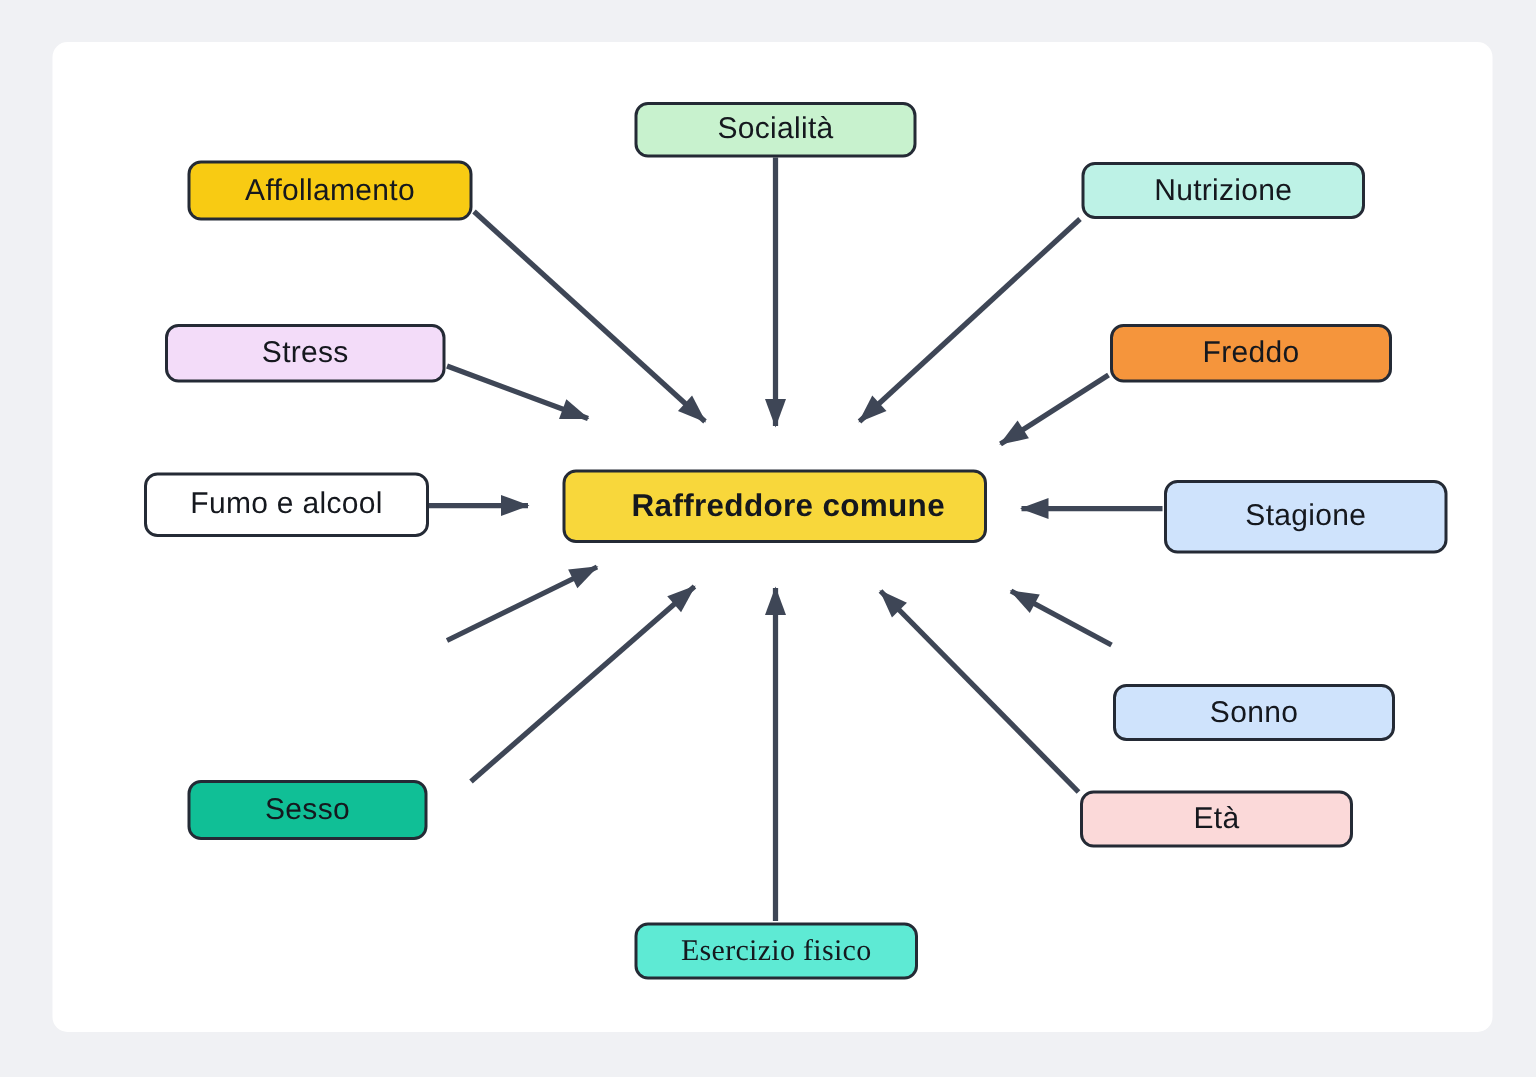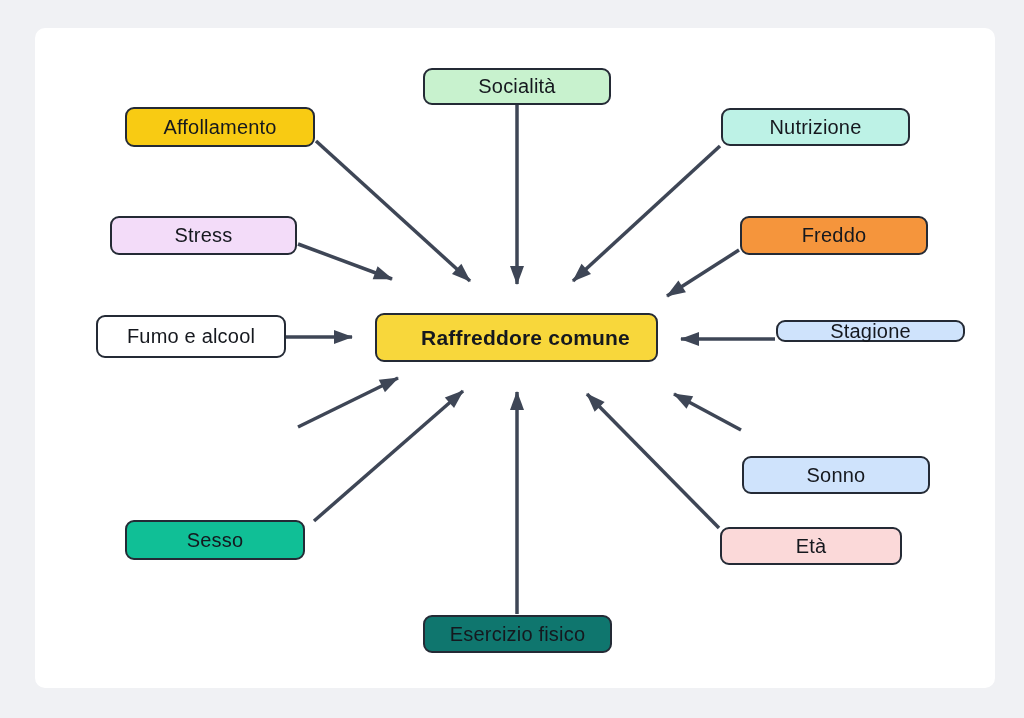--- a/index.html
+++ b/index.html
@@ -82,18 +82,18 @@
   </svg>
 
   <div class="node center" style="left: 375px; top: 313px; width: 283px; height: 49px; background: rgb(248, 215, 59); border-color: rgb(36, 42, 53); color: rgb(21, 24, 30);">Raffreddore comune</div>
 
   <div class="node" style="left: 423px; top: 68px; width: 188px; height: 37px; background: rgb(200, 242, 206); border-color: rgb(36, 42, 53); color: rgb(21, 24, 30);">Socialità</div>
   <div class="node" style="left: 125px; top: 107px; width: 190px; height: 40px; background: rgb(248, 203, 19); border-color: rgb(36, 42, 53); color: rgb(21, 24, 30);">Affollamento</div>
   <div class="node" style="left: 721px; top: 108px; width: 189px; height: 38px; background: rgb(189, 242, 230); border-color: rgb(36, 42, 53); color: rgb(21, 24, 30);">Nutrizione</div>
   <div class="node" style="left: 110px; top: 216px; width: 187px; height: 39px; background: rgb(243, 220, 249); border-color: rgb(36, 42, 53); color: rgb(21, 24, 30);">Stress</div>
   <div class="node" style="left: 740px; top: 216px; width: 188px; height: 39px; background: rgb(245, 149, 60); border-color: rgb(36, 42, 53); color: rgb(21, 24, 30); text-align: right;">Freddo</div>
   <div class="node" style="left: 70px; top: 315px; width: 190px; height: 43px; background: rgb(255, 255, 255); border-color: rgb(36, 42, 53); color: rgb(21, 24, 30); margin-left: 26px;">Fumo e alcool</div>
-  <div class="node" style="left: 776px; top: 320px; width: 189px; height: 22px; background: rgb(207, 227, 252); border-color: rgb(36, 42, 53); color: rgb(21, 24, 30);">Stagione</div>
+  <div class="node" style="left: 776px; top: 320px; width: 189px; height: 49px; background: rgb(207, 227, 252); border-color: rgb(36, 42, 53); color: rgb(21, 24, 30);">Stagione</div>
   <div class="node" style="left: 742px; top: 424px; width: 188px; height: 38px; background: rgb(207, 227, 252); border-color: rgb(36, 42, 53); color: rgb(21, 24, 30); margin-top: 32px;">Sonno</div>
-  <div class="node" style="left: 125px; top: 520px; width: 180px; height: 40px; background: rgb(16, 191, 150); border-color: rgb(36, 42, 53); color: rgb(21, 24, 30);">Sesso</div>
+  <div class="node" style="left: 125px; top: 520px; width: 160px; height: 40px; background: rgb(16, 191, 150); border-color: rgb(36, 42, 53); color: rgb(21, 24, 30);">Sesso</div>
   <div class="node" style="left: 720px; top: 527px; width: 182px; height: 38px; background: rgb(251, 217, 217); border-color: rgb(36, 42, 53); color: rgb(21, 24, 30);">Età</div>
-  <div class="node" style="left: 423px; top: 615px; width: 189px; height: 38px; background: #0f766e; border-color: rgb(36, 42, 53); color: rgb(21, 24, 30);">Esercizio fisico</div>
+  <div class="node" style="left: 423px; top: 615px; width: 189px; height: 38px; background: #5eead4; border-color: rgb(36, 42, 53); color: rgb(21, 24, 30); font-family: Liberation Serif, serif;">Esercizio fisico</div>
 </div>
 
 </body></html>

